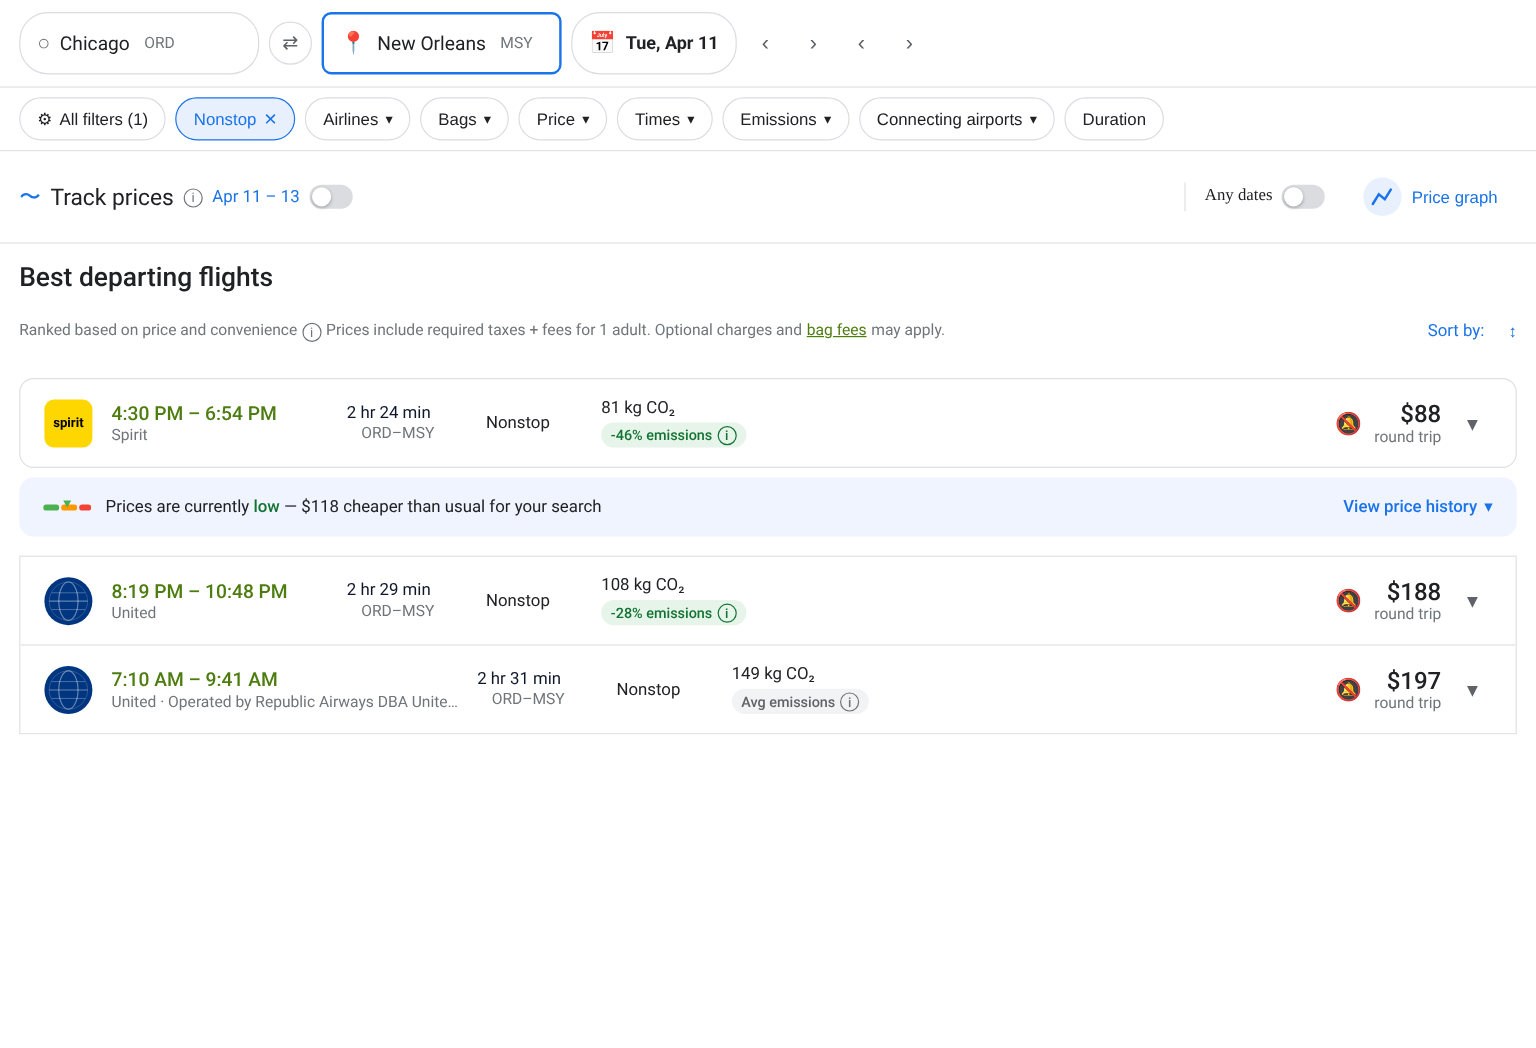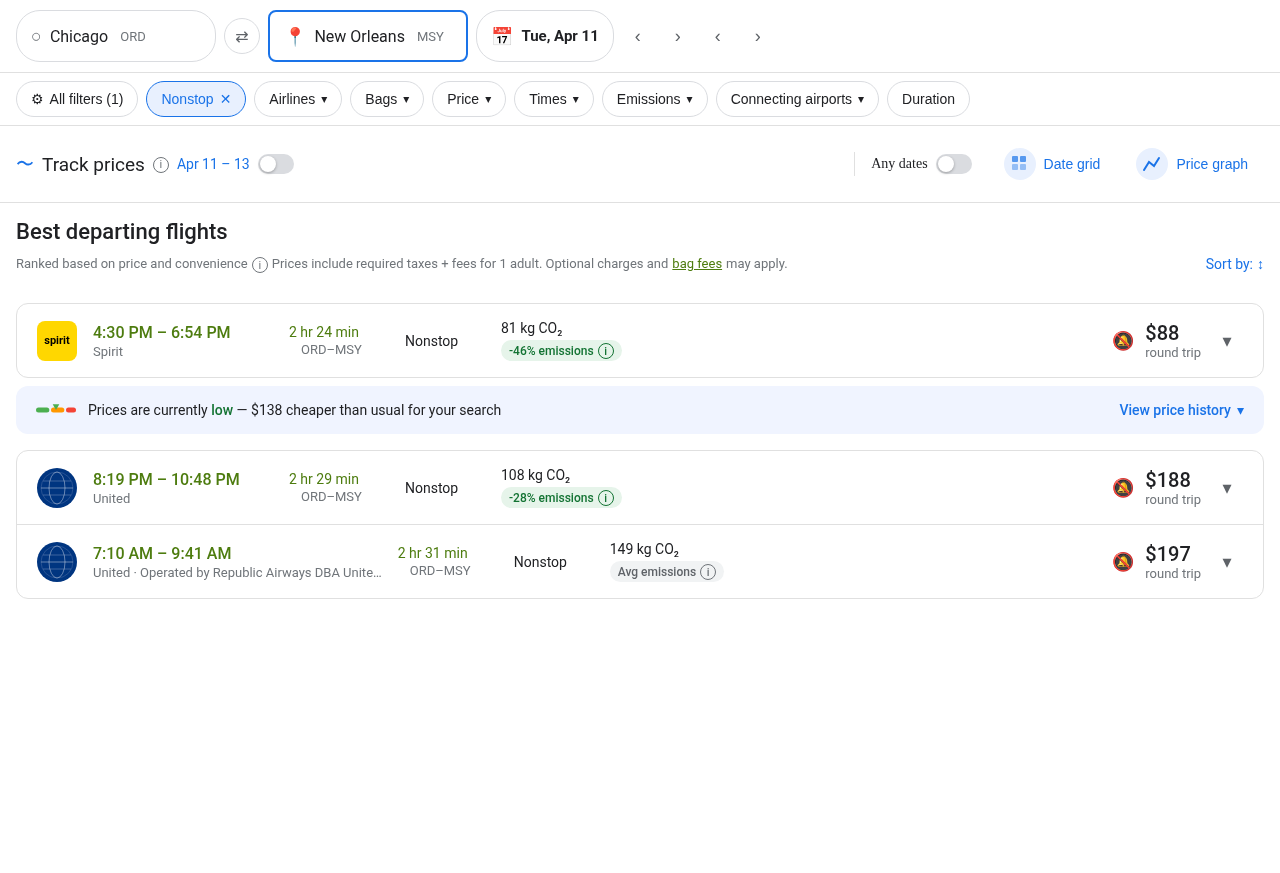--- a/index.html
+++ b/index.html
@@ -199,21 +199,21 @@
       flex-shrink: 0;
       margin-top: 1px;
     }
     .sort-by {
       margin-left: auto;
       font-size: 14px;
       color: #1a73e8;
       cursor: pointer;
       display: flex;
       align-items: flex-start;
-      gap: 4px;
+      gap: 20px;
       white-space: nowrap;
     }
 
     
     .flight-card {
       border: 1px solid #e0e0e0;
       border-radius: 12px;
       padding: 16px 20px;
       margin-bottom: 8px;
       display: flex;
@@ -244,21 +244,21 @@
       font-size: 13px;
       color: #70757a;
       margin-top: 2px;
     }
 
     .flight-duration {
       min-width: 100px;
     }
     .duration-text {
       font-size: 14px;
-      color: #4d7c0f;
+      color: #0f172a;
     }
     .route-text {
       font-size: 13px;
       color: #70757a;
       margin-top: 2px;
       margin-left: 12px;
     }
 
     .flight-stops {
       min-width: 80px;
@@ -288,21 +288,21 @@
     .emissions-badge.low { background: #e6f4ea; color: #137333; }
     .emissions-badge.avg { background: #f1f3f4; color: #5f6368; }
 
     .flight-price {
       margin-left: auto;
       text-align: right;
       display: flex;
       align-items: center;
       gap: 10px;
     }
-    .price-block { text-align: left; }
+    .price-block { text-align: right; }
     .price-value {
       font-size: 20px;
       font-weight: 500;
       color: #202124;
     }
     .price-label {
       font-size: 13px;
       color: #70757a;
     }
     .expand-btn {
@@ -371,21 +371,21 @@
       background: #003580;
       display: flex; align-items: center; justify-content: center;
       overflow: hidden;
     }
 
     
     .globe-svg { width: 36px; height: 36px; }
 
     .flight-cards-container {
       border: 1px solid #e0e0e0;
-      border-radius: 12px;
+      border-radius: 0;
       overflow: hidden;
     }
     .flight-cards-container .flight-card {
       border: none;
       border-radius: 0;
       border-bottom: 1px solid #e0e0e0;
       margin-bottom: 0;
     }
     .flight-cards-container .flight-card:last-child {
       border-bottom: none;
@@ -466,41 +466,30 @@
   </div>
   <div class="divider-v"></div>
   <div style="display:flex; align-items:center; gap:8px;font-family:Liberation Serif, serif;">
     <span class="any-dates">Any dates</span>
     <div class="toggle-switch"></div>
   </div>
   <div class="view-btns">
     <button class="view-btn">
       <div class="view-icon">
         <svg width="20" height="20" viewBox="0 0 20 20" fill="none">
-          <rect x="2" y="2" width="6" height="6" rx="1" fill="#1a73e8" opacity="0.7"></rect>
-          <rect x="10" y="2" width="6" height="6" rx="1" fill="#1a73e8" opacity="0.7"></rect>
-          <rect x="2" y="10" width="6" height="6" rx="1" fill="#1a73e8" opacity="0.4"></rect>
-          <rect x="10" y="10" width="6" height="6" rx="1" fill="#1a73e8" opacity="0.4"></rect>
-        </svg>
-      </div>
-      <span>Date grid</span>
-    </button>
-    <button class="view-btn">
-      <div class="view-icon">
-        <svg width="20" height="20" viewBox="0 0 20 20" fill="none">
           <polyline points="2,16 7,8 12,12 17,4" stroke="#1a73e8" stroke-width="2" fill="none" stroke-linecap="round"></polyline>
         </svg>
       </div>
       <span>Price graph</span>
     </button>
   </div>
 </div>
 
 <div class="main-content">
-  <div style="display:flex; align-items:flex-start; margin-bottom:8px;">
+  <div style="display:flex; align-items:flex-start; margin-bottom:20px;">
     <div>
       <h2 class="section-title">Best departing flights</h2>
     </div>
   </div>
   <div style="display:flex; align-items:flex-start; margin-bottom:14px;">
     <div class="section-subtitle">
       <span>Ranked based on price and convenience</span>
       <span class="info-icon">i</span>
       <span>Prices include required taxes + fees for 1 adult. Optional charges and</span>
       <span class="bag-fees-link">bag fees</span>
@@ -557,21 +546,21 @@
         <rect x="18" y="4" width="16" height="6" rx="3" fill="#ff9800"></rect>
         <rect x="36" y="4" width="12" height="6" rx="3" fill="#f44336"></rect>
         <polygon points="20,0 24,7 28,0" fill="#4caf50"></polygon>
       </svg>
     </div>
     <div class="price-banner-text">
       <span>Prices are currently</span>
       <span> </span>
       <span class="price-low">low</span>
       <span> </span>
-      <span>— $138 cheaper than usual for your search</span>
+      <span>— $118 cheaper than usual for your search</span>
     </div>
     <div class="view-history-btn">
       <span>View price history</span>
       <span>▾</span>
     </div>
   </div>
 
 
   <div class="flight-cards-container">
 

